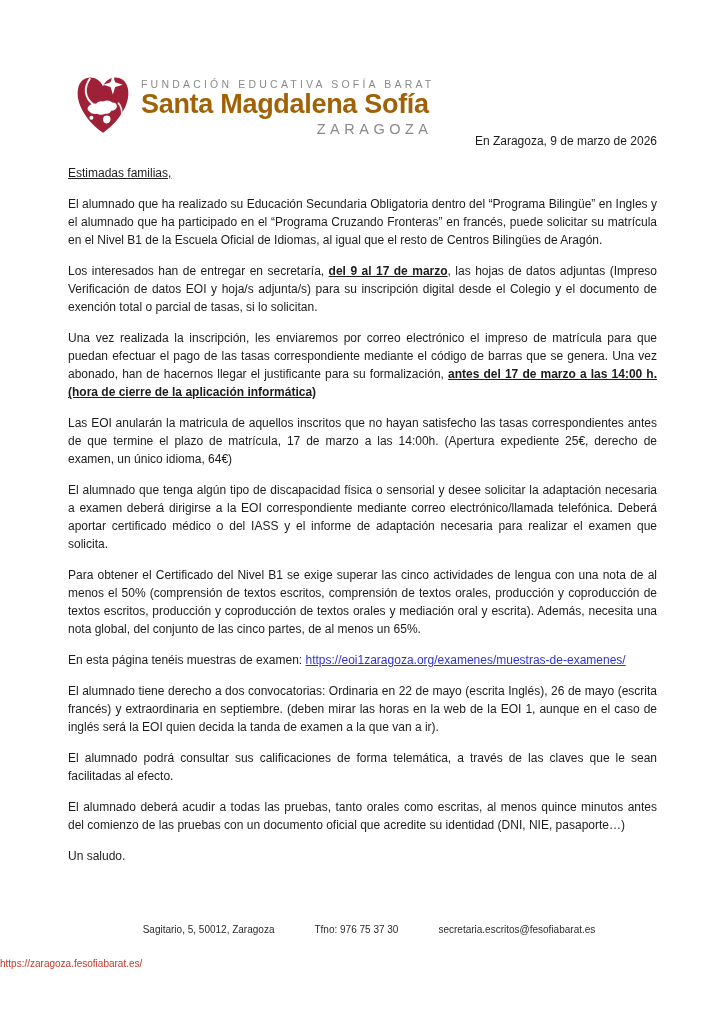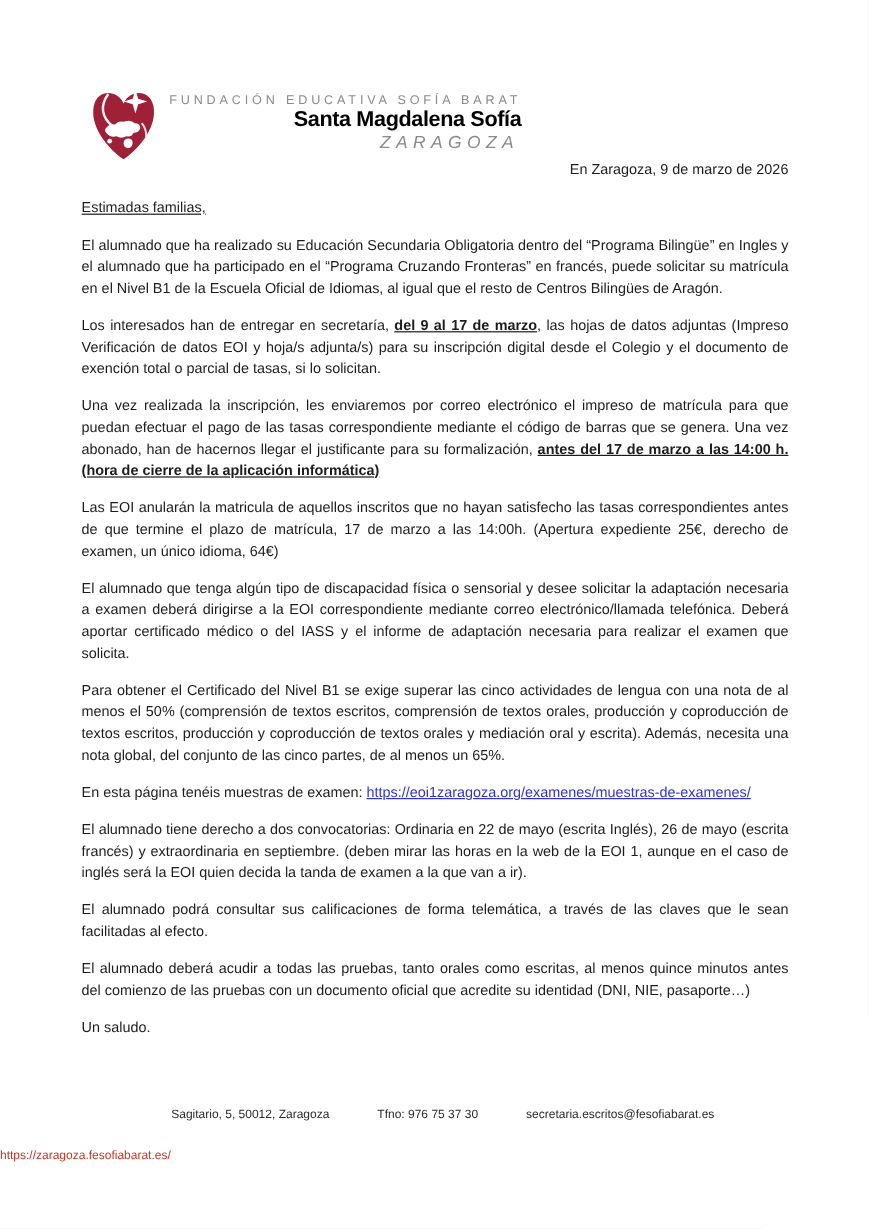--- a/index.html
+++ b/index.html
@@ -14,26 +14,26 @@
   }
   
   .header{position:absolute;left:74px;top:38px;display:flex;align-items:flex-start;margin-top:32px;}
   .logo-mark{width:58px;height:78px;flex:0 0 auto;}
   .logo-text{margin-left:9px;display:flex;flex-direction:column;}
   .org-line{
     color:#8a8a8a;font-size:10.5px;font-weight:500;
     letter-spacing:3.2px;white-space:nowrap;margin-top:8px;
   }
   .school-name{
-    color:#000000;font-size:18px;font-weight:700;
-    line-height:1.1;white-space:nowrap;letter-spacing:-0.3px;text-align:right;
+    color:#a16207;font-size:27px;font-weight:700;
+    line-height:1.1;white-space:nowrap;letter-spacing:-0.3px;
   }
   .city-line{
     color:#8a8a8a;font-size:14.5px;letter-spacing:4.5px;
-    text-align:right;margin-top:1px;padding-right:2px;font-style:italic;
+    text-align:right;margin-top:1px;padding-right:2px;
   }
   
   .content{
     position:absolute;left:68px;top:132px;width:589px;
     font-size:12px;line-height:18px;text-align:justify;
   }
   .date-line{text-align:right;margin:0 0 14px 0;}
   .greeting{margin:0 0 13px 0;text-align:left;text-decoration:underline;}
   .para{margin:0 0 13px 0;}
   .run-bu{font-weight:700;text-decoration:underline;}

